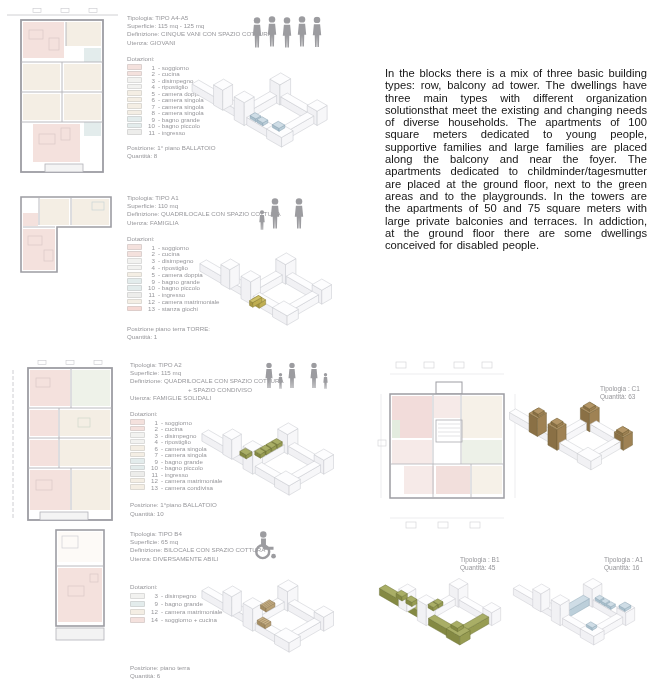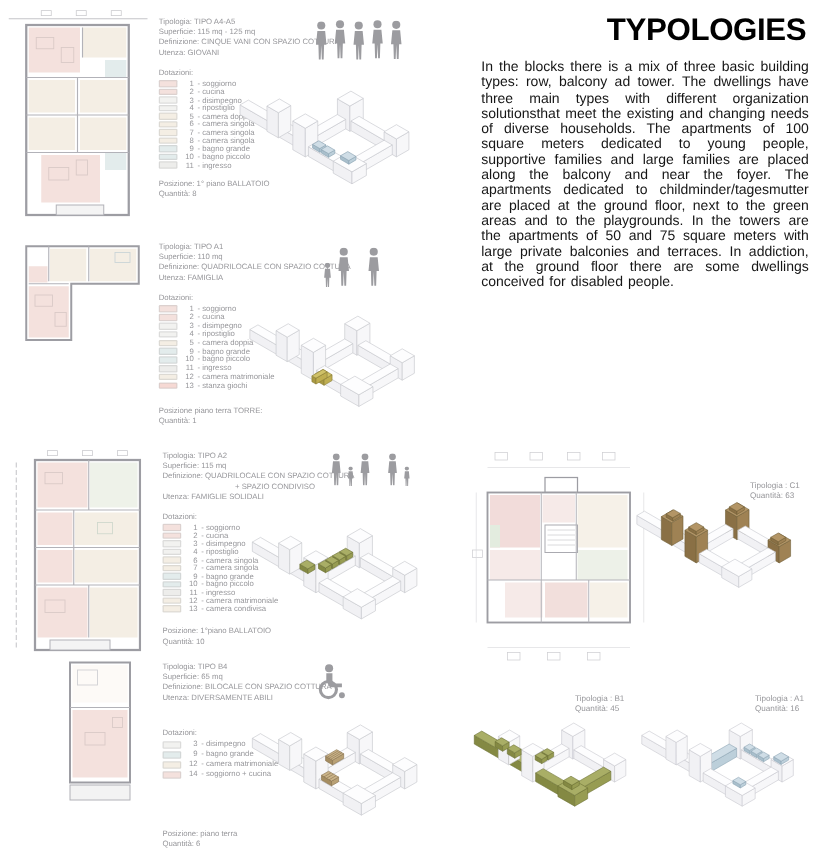--- a/index.html
+++ b/index.html
@@ -1,21 +1,21 @@
 <!DOCTYPE html>
 <html><head>
 <meta charset="utf-8">
 <style>
   html,body{margin:0;padding:0;background:#fff;}
   .board{position:relative;width:650px;height:683px;background:#ffffff;overflow:hidden;
          font-family:"Liberation Sans", sans-serif;}
   
   .title{position:absolute;top:10px;right:5px;font-size:25px;font-weight:bold;
          letter-spacing:-0.3px;color:#000;}
-  .paragraph{position:absolute;left:385px;top:48px;width:262px;font-size:11.2px;
+  .paragraph{position:absolute;left:385px;top:67px;width:262px;font-size:11.2px;
              line-height:12.3px;text-align:justify;color:#151515;word-spacing:1px;}
   
   .typo{position:absolute;width:178px;font-size:6.2px;color:#96969a;}
   .hline{height:8.2px;line-height:8.2px;white-space:nowrap;}
   .dotlbl{margin:8px 0 2px 0;height:7px;}
   .drow{display:flex;align-items:center;height:6.5px;}
   .t2 .drow{height:6.8px;}
   .t4 .drow{height:8px;}
   .t4 .dotlbl{margin-top:20px;}
   .sw{display:inline-block;width:13px;height:3.6px;border-radius:1px;margin-right:4px;
@@ -47,21 +47,20 @@
       <circle cx="10" cy="3.2" r="2.9" fill="#9c9ca0"></circle>
       <path d="M8 6.8 h4.4 v7.4 h6.8 v2.6 h-8.6 l-2.6 -4.4 z" fill="#9c9ca0"></path>
       <circle cx="9.5" cy="18.5" r="5.8" fill="none" stroke="#9c9ca0" stroke-width="2.2"></circle>
       <circle cx="19.2" cy="22.6" r="2.1" fill="#9c9ca0"></circle>
     </symbol>
   </defs>
 </svg>
 
 <div class="board">
 
-  <div class="title">TYPOLOGIES</div>
   <div class="paragraph">In the blocks there is a mix of three basic building types: row, balcony ad tower. The dwellings have three main types with different organization solutionsthat meet the existing and changing needs of diverse households. The apartments of 100 square meters dedicated to young people, supportive families and large families are placed along the balcony and near the foyer. The apartments dedicated to childminder/tagesmutter are placed at the ground floor, next to the green areas and to the playgrounds. In the towers are the apartments of 50 and 75 square meters with large private balconies and terraces. In addiction, at the ground floor there are some dwellings conceived for disabled people.</div>
 
   <section class="typo t1" style="left:127px;top:14px">
     <div>
         <div class="hline">Tipologia: TIPO A4-A5</div>
         <div class="hline">Superficie: 115 mq - 125 mq</div>
         <div class="hline">Definizione: CINQUE VANI CON SPAZIO COTTURA</div>
         <div class="hline">Utenza: GIOVANI</div>
       </div>
     <div class="dotlbl">Dotazioni:</div>

